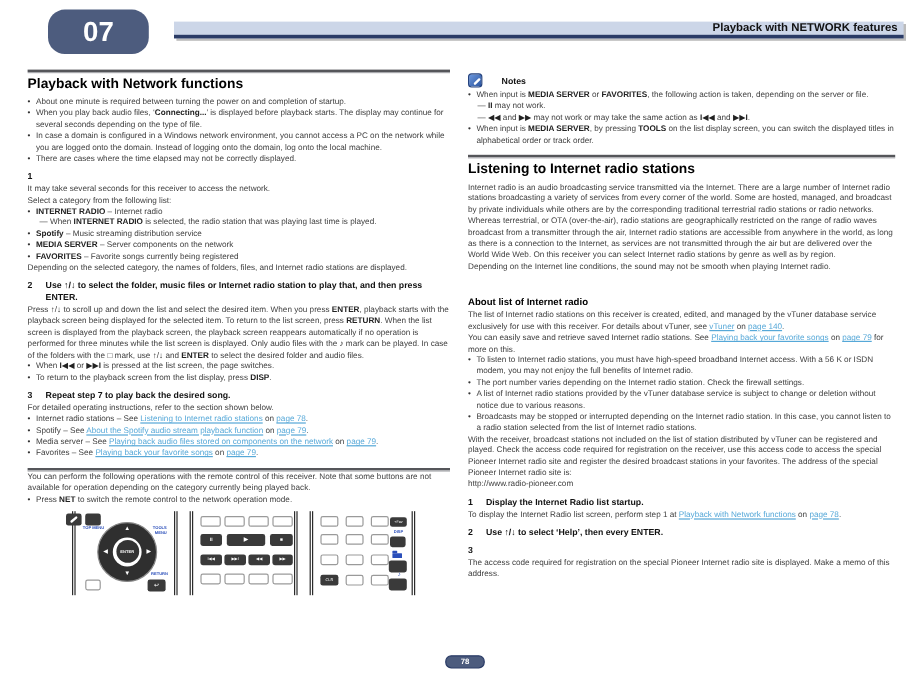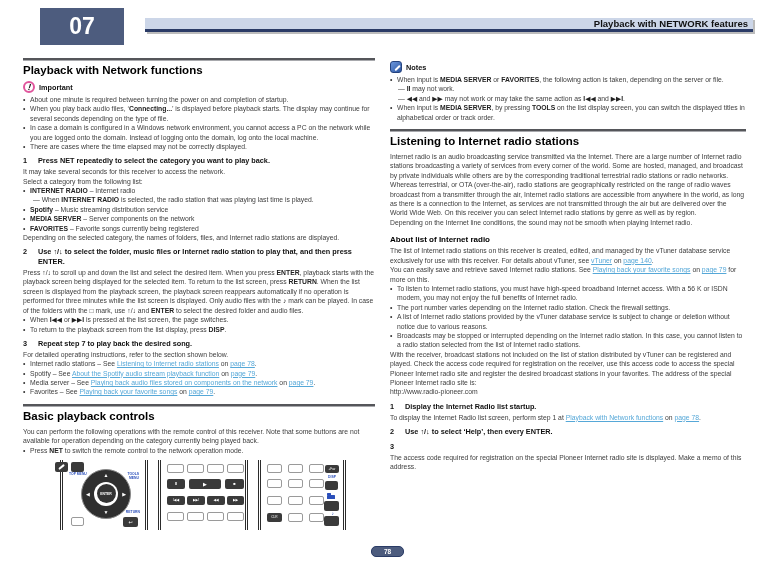--- a/index.html
+++ b/index.html
@@ -2,45 +2,45 @@
 <html><head>
 <meta charset="utf-8">
 <style>
   *{box-sizing:border-box;margin:0;padding:0;}
   html,body{width:760px;height:562px;}
   body{position:relative;background:#fff;overflow:hidden;
        font-family:"Liberation Sans","DejaVu Sans",sans-serif;color:#3d3d3d;}
 
   
   .chapter-box{position:absolute;left:40px;top:8px;width:84px;height:37px;background:#4d5c7e;
-    color:#fff;font-size:23px;font-weight:bold;display:flex;align-items:center;justify-content:center;}
+    color:#fff;font-size:23px;font-weight:bold;display:flex;align-items:center;justify-content:center;border-radius:14px;}
   .header-bar{position:absolute;left:145px;top:18px;width:608px;height:14px;background:#ccd6e8;
     border-bottom:3px solid #2a3b66;box-shadow:2px 2px 0 #bcbcbc;display:flex;align-items:flex-start;
     justify-content:flex-end;padding-right:5px;font-weight:bold;font-size:9.5px;color:#111;padding-left:44px;}
 
   
   .col-left{position:absolute;left:23px;top:58px;width:352px;}
   .col-right{position:absolute;left:390px;top:58px;width:356px;}
 
   .rule{border-top:2px solid #55565a;border-bottom:1px solid #a8a9ad;height:3px;}
   .mt{margin-top:7px;}
   .sec-title{font-size:11.5px;font-weight:bold;color:#000;margin:3px 0 5px;}
-  .sub-title{font-size:8px;font-weight:bold;color:#000;margin:8px 0 2px;}
+  .sub-title{font-size:8px;font-weight:bold;color:#000;margin:20px 0 2px;}
   .tight{font-size:7.7px;letter-spacing:-0.05px;}
   p{font-size:6.8px;line-height:9.4px;}
   .step{display:flex;font-size:7.3px;line-height:9.8px;font-weight:bold;color:#111;margin:5px 0 1px;}
   .step .num{width:15px;flex:none;}
   .bullet{display:flex;font-size:6.8px;line-height:9.4px;}
   .bullet .bm{width:7px;flex:none;color:#333;}
   .bullet .bt{flex:1;}
   .sub{padding-left:8px;font-size:6.8px;line-height:9.4px;}
   .b{font-weight:bold;color:#222;}
   .lnk{color:#56a8d8;text-decoration:underline;cursor:pointer;}
 
-  .iconhdr{display:flex;align-items:center;gap:4px;margin:3px 0 2px;}
+  .iconhdr{display:flex;align-items:center;gap:16px;margin:3px 0 2px;}
   .iconhdr .lbl{font-size:7.3px;font-weight:bold;color:#111;}
   .imp-icon{width:12px;height:12px;border:2px solid #e0559c;border-radius:50%;position:relative;flex:none;background:#fff;}
   .imp-icon::after{content:"!";position:absolute;left:3px;top:-1px;font-size:9px;font-weight:bold;color:#1a1a1a;transform:rotate(18deg);}
   .notes-icon{width:12px;height:12px;border-radius:3px;background:linear-gradient(135deg,#6b97dd,#2c55a0);
     border:1px solid #24427e;position:relative;flex:none;}
   .notes-icon::after{content:"";position:absolute;left:2.5px;top:5px;width:7px;height:1.8px;background:#fff;border-radius:1px;transform:rotate(-45deg);}
 
   
   .remotes{position:relative;height:72px;margin-top:5px;}
   .panel{position:absolute;top:0;height:70px;border-left:3px double #2b2b2b;border-right:3px double #2b2b2b;background:#fff;}
@@ -72,44 +72,39 @@
 
 <div class="chapter-box">07</div>
 <div class="header-bar">
   <span>Playback with NETWORK features</span>
 </div>
 
 <div class="col-left">
   <div class="rule"></div>
   <div class="sec-title">Playback with Network functions</div>
 
-  <div class="iconhdr">
-    <span class="imp-icon"></span>
-    <span class="lbl">Important</span>
-  </div>
   <div class="bullet">
       <span class="bm">•</span>
       <span class="bt"><span>About one minute is required between turning the power on and completion of startup.</span></span>
     </div>
   <div class="bullet">
       <span class="bm">•</span>
       <span class="bt"><span>When you play back audio files, ‘</span><span class="b">Connecting...</span><span>’ is displayed before playback starts. The display may continue for several seconds depending on the type of file.</span></span>
     </div>
   <div class="bullet">
       <span class="bm">•</span>
       <span class="bt"><span>In case a domain is configured in a Windows network environment, you cannot access a PC on the network while you are logged onto the domain. Instead of logging onto the domain, log onto the local machine.</span></span>
     </div>
   <div class="bullet">
       <span class="bm">•</span>
       <span class="bt"><span>There are cases where the time elapsed may not be correctly displayed.</span></span>
     </div>
 
   <div class="step">
       <span class="num">1</span>
-      <span>Press NET repeatedly to select the category you want to play back.</span>
     </div>
   <p>It may take several seconds for this receiver to access the network.</p>
   <p>Select a category from the following list:</p>
 
   <div class="bullet">
       <span class="bm">•</span>
       <span class="bt"><span class="b">INTERNET RADIO</span><span> – Internet radio</span></span>
     </div>
   <div class="sub" style="padding-left:10px"><span>— When </span><span class="b">INTERNET RADIO</span><span> is selected, the radio station that was playing last time is played.</span></div>
   <div class="bullet">
@@ -156,21 +151,20 @@
   <div class="bullet">
       <span class="bm">•</span>
       <span class="bt"><span>Media server – See </span><span class="lnk">Playing back audio files stored on components on the network</span><span> on </span><span class="lnk">page 79</span><span>.</span></span>
     </div>
   <div class="bullet">
       <span class="bm">•</span>
       <span class="bt"><span>Favorites – See </span><span class="lnk">Playing back your favorite songs</span><span> on </span><span class="lnk">page 79</span><span>.</span></span>
     </div>
 
   <div class="rule mt"></div>
-  <div class="sec-title">Basic playback controls</div>
   <p>You can perform the following operations with the remote control of this receiver. Note that some buttons are not available for operation depending on the category currently being played back.</p>
   <div class="bullet">
       <span class="bm">•</span>
       <span class="bt"><span>Press </span><span class="b">NET</span><span> to switch the remote control to the network operation mode.</span></span>
     </div>
 
   <div class="remotes">
     <div class="panel p1">
       <div class="btn-dark" style="left:8px;top:2px;width:13px;height:10px;"></div>
       <div class="blbl" style="left:6px;top:13px;width:18px;">TOP MENU</div>

